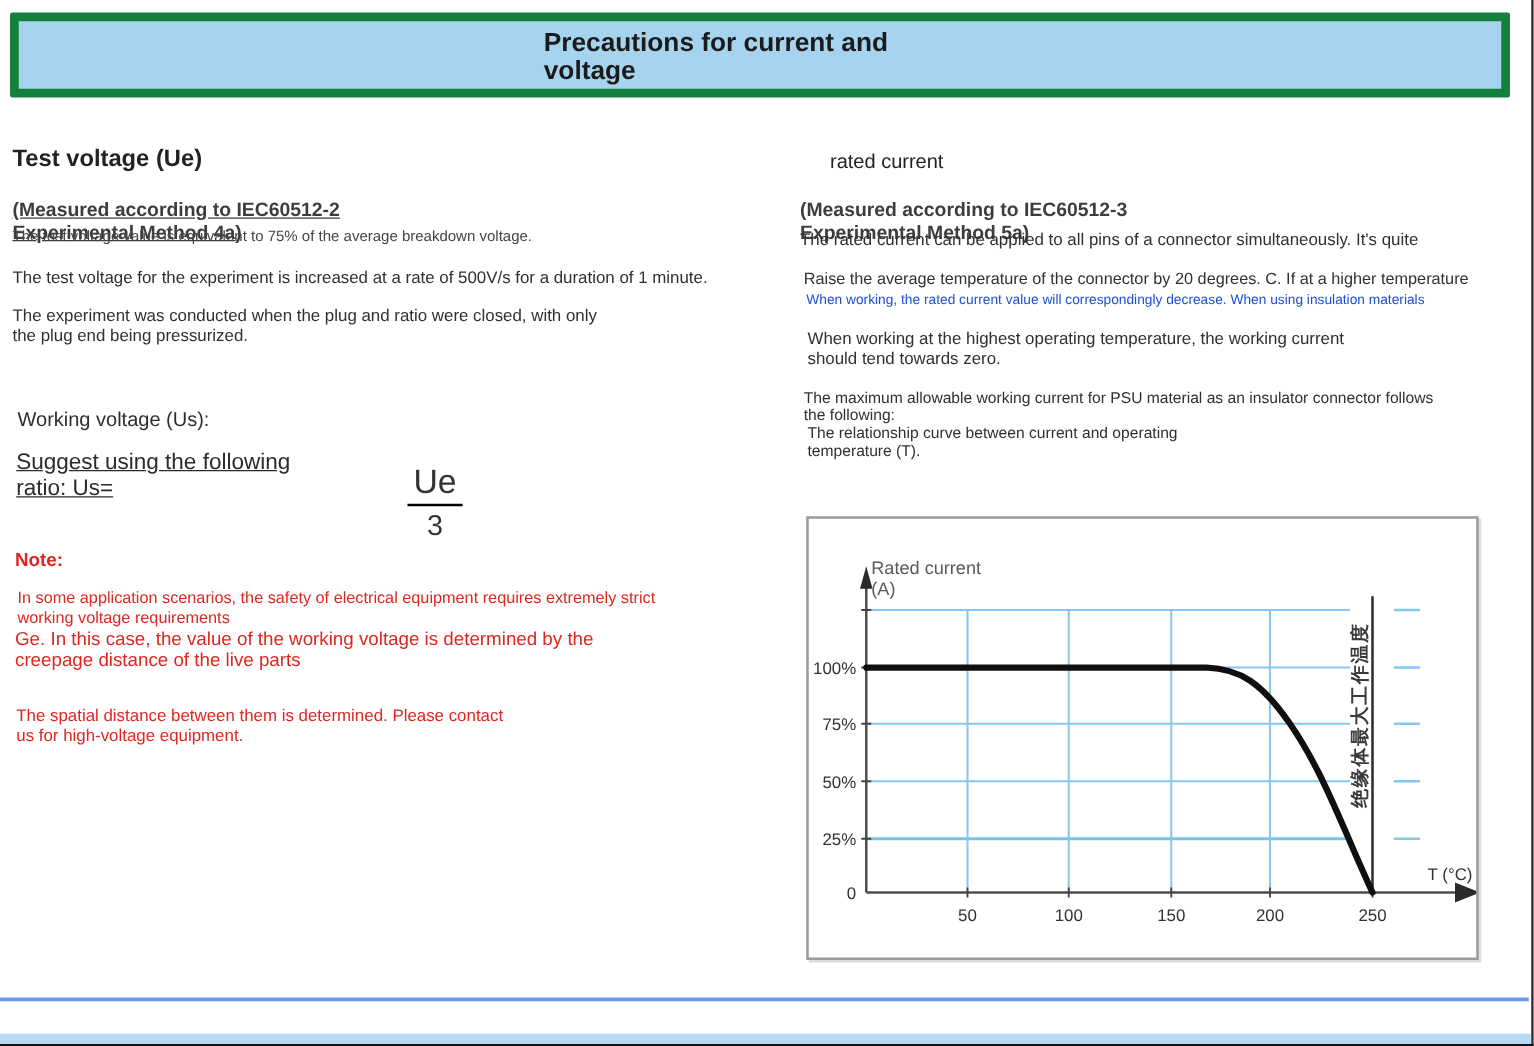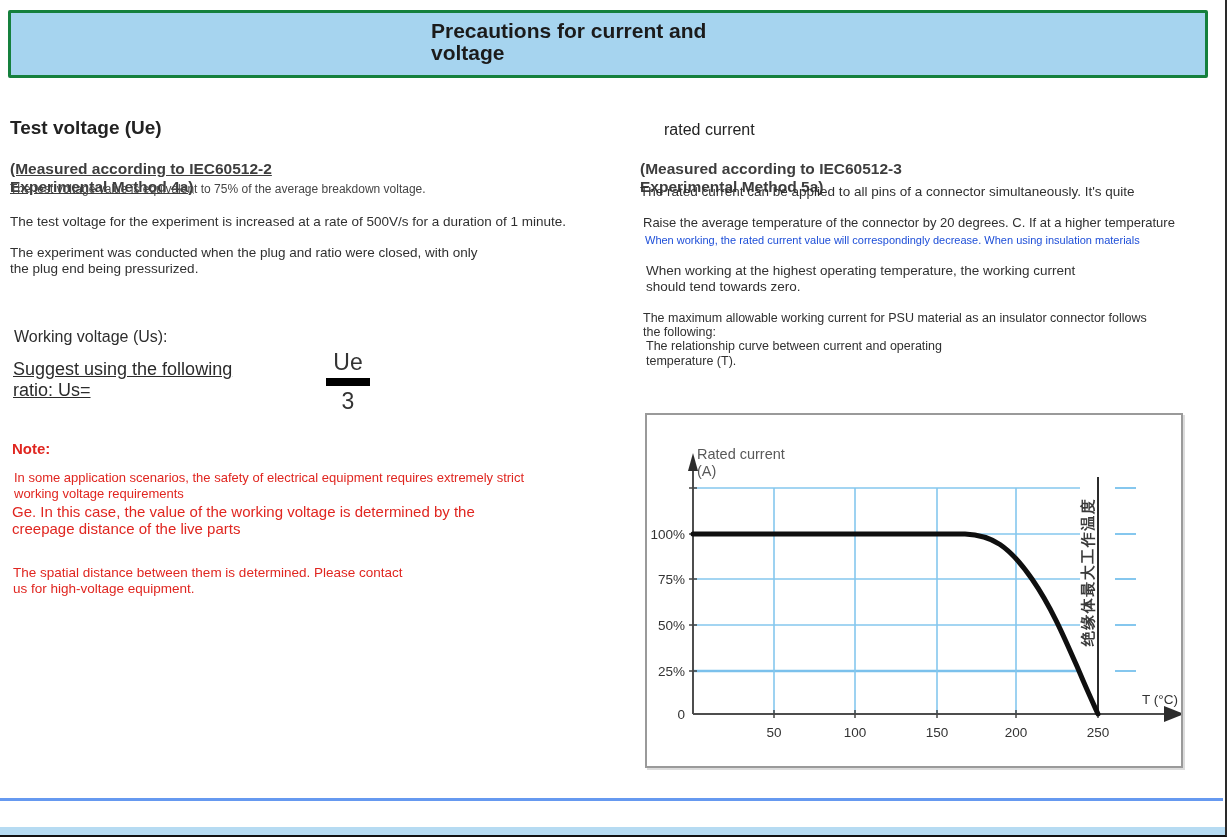--- a/index.html
+++ b/index.html
@@ -11,21 +11,21 @@
     border-right:2px solid #2a2a2a;
     border-bottom:2px solid #111;
     font-family:"Liberation Sans", sans-serif;
     overflow:hidden;
     color:#2b2b2b;
   }
   .abs{position:absolute;white-space:nowrap;}
   
   .banner{
     position:absolute;left:8px;top:10px;width:1200px;height:68px;
-    box-sizing:border-box;background:#a6d4ef;border:3px solid #15803d;border-radius:2px;
+    box-sizing:border-box;background:#a6d4ef;border:7px solid #15803d;border-radius:2px;
   }
   .banner .title{
     position:absolute;left:420px;top:7px;
     font-size:21px;font-weight:bold;line-height:22px;color:#1b1b1b;
   }
   
   .h-left{font-size:19px;font-weight:600;color:#222;}
   .h-right{font-size:16px;font-weight:500;color:#222;}
   .measured{font-size:15.5px;font-weight:600;line-height:17.5px;color:#3d3d3d;}
   .tiny{font-size:12px;color:#454545;}
@@ -34,21 +34,21 @@
   .body12{font-size:11px;color:#1d4ed8;}
   .body125{font-size:12.5px;color:#303030;line-height:14.2px;}
   .wv{font-size:16px;font-weight:500;color:#2e2e2e;}
   .suggest{font-size:18px;line-height:21px;color:#2b2b2b;}
   .red{color:#e02620;}
   .notehead{font-size:15px;font-weight:bold;}
   .red1{font-size:13px;line-height:15.5px;}
   .red2{font-size:15px;line-height:16.5px;}
   .red3{font-size:13.5px;line-height:15.5px;}
   .fraction{position:absolute;left:326px;top:349px;width:44px;text-align:center;color:#333;}
-  .fraction .num{font-size:23px;font-weight:500;padding:0 4px 2px 4px;border-bottom:8px solid #000000;}
+  .fraction .num{font-size:27px;font-weight:500;padding:0 4px 2px 4px;border-bottom:2px solid #000000;margin-top:21px;}
   .fraction .den{font-size:23px;padding-top:2px;}
   
   .chart-box{
     position:absolute;left:645px;top:413px;width:538px;height:355px;
     box-sizing:border-box;border:2px solid #9a9a9a;background:#fff;
     box-shadow:2px 2px 0 #dcdcdc;
   }
   
   .blue-rule{position:absolute;left:0;top:798px;width:1223px;height:3px;background:#6699f0;}
   .bottom-band{position:absolute;left:0;top:827px;width:1225px;height:9px;background:#b6dbf2;}

